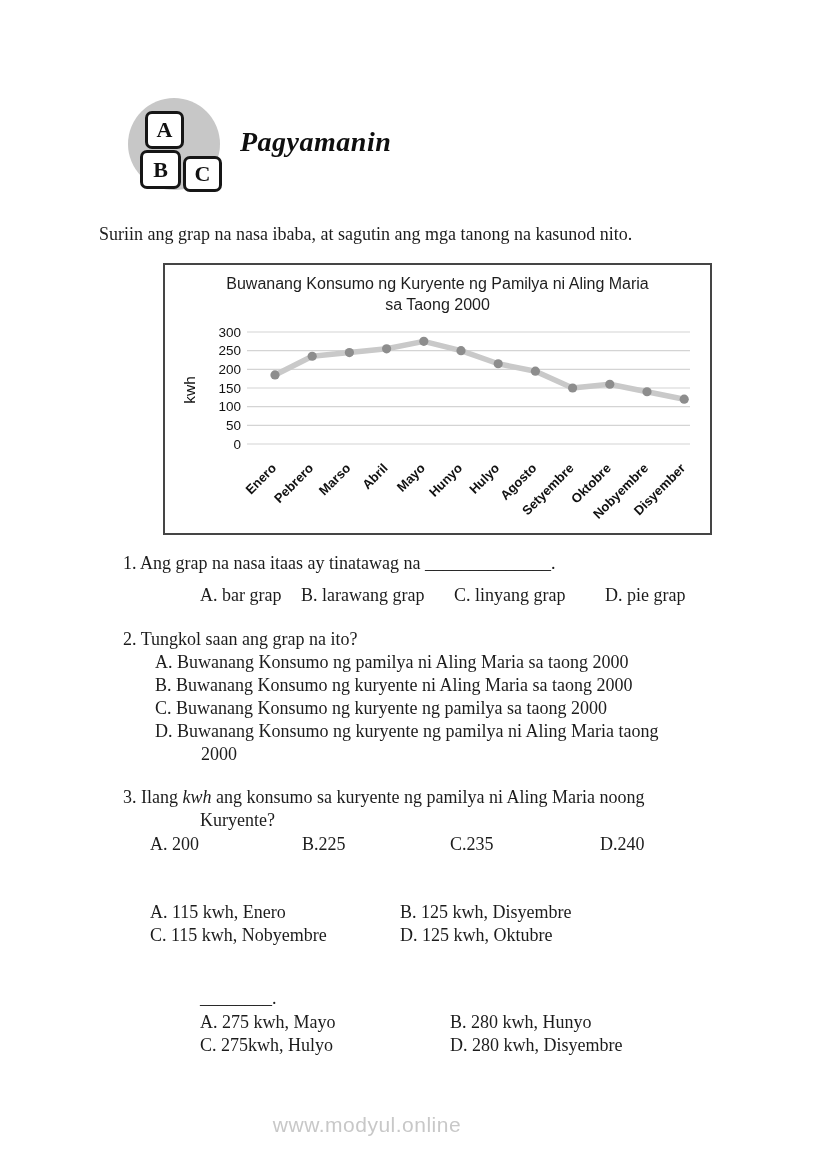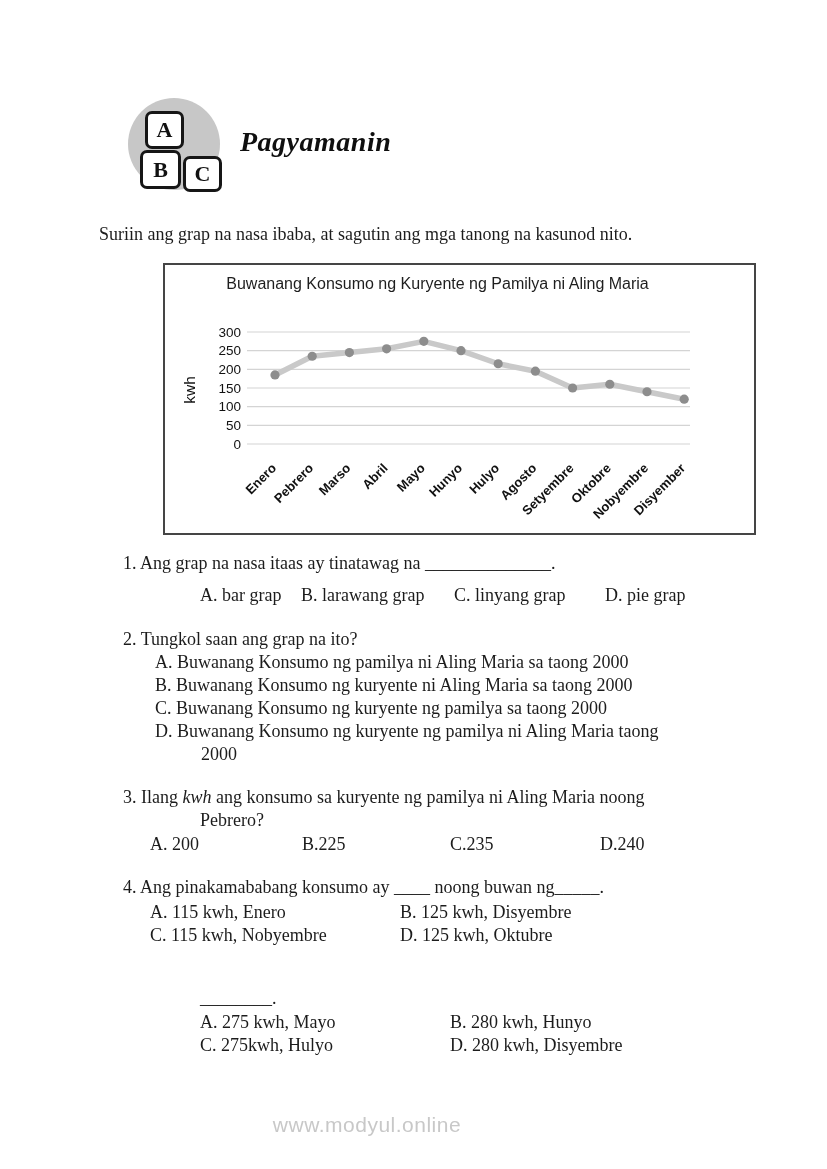--- a/index.html
+++ b/index.html
@@ -21,21 +21,21 @@
   #block-c{left:55px;top:58px;width:39px;height:36px;}
   #section-title{
     position:absolute;left:240px;top:126px;
     font-family:"Liberation Serif","DejaVu Serif",serif;font-weight:bold;font-style:italic;
     font-size:28px;letter-spacing:.5px;color:#0f0f0f;
   }
   
   #instruction{position:absolute;left:99px;top:224px;width:660px;font-size:18px;}
   
   #chart-frame{
-    position:absolute;left:163px;top:263px;width:593px;height:272px;
+    position:absolute;left:163px;top:263px;width:549px;height:272px;
     border:2px solid #454545;background:#ffffff;box-sizing:border-box;
   }
   .chart-title-line{
     text-align:center;font-family:"Liberation Sans","DejaVu Sans",sans-serif;
     font-size:16px;color:#1e1e1e;line-height:21px;
   }
   #chart-title-wrap{position:absolute;left:0;top:8px;width:545px;}
   #chart-svg{position:absolute;left:0px;top:52px;}
   
   .qline{position:absolute;font-size:18px;white-space:nowrap;}
@@ -67,20 +67,21 @@
         <span>C</span>
       </div>
   </div>
   <div id="instruction">Suriin ang grap na nasa ibaba, at sagutin ang mga tanong na kasunod nito.</div>
 
   <div id="section-title">Pagyamanin</div>
 
   <div id="chart-frame">
     <div id="chart-title-wrap">
       <div class="chart-title-line">Buwanang Konsumo ng Kuryente ng Pamilya ni Aling Maria</div>
+      <div class="chart-title-line">sa Taong 2000</div>
     </div>
     <svg id="chart-svg" width="545" height="216" viewBox="0 0 545 216">
         <line x1="82" y1="15" x2="525" y2="15" stroke="#d4d4d4" stroke-width="1.2"></line>
         <text x="76" y="19.5" text-anchor="end" fill="#111111" font-family="Liberation Sans, DejaVu Sans, sans-serif" font-size="13.5">300</text>
         <line x1="82" y1="33.66666666666666" x2="525" y2="33.66666666666666" stroke="#d4d4d4" stroke-width="1.2"></line>
         <text x="76" y="38.16666666666666" text-anchor="end" fill="#111111" font-family="Liberation Sans, DejaVu Sans, sans-serif" font-size="13.5">250</text>
         <line x1="82" y1="52.33333333333334" x2="525" y2="52.33333333333334" stroke="#d4d4d4" stroke-width="1.2"></line>
         <text x="76" y="56.83333333333334" text-anchor="end" fill="#111111" font-family="Liberation Sans, DejaVu Sans, sans-serif" font-size="13.5">200</text>
         <line x1="82" y1="71" x2="525" y2="71" stroke="#d4d4d4" stroke-width="1.2"></line>
         <text x="76" y="75.5" text-anchor="end" fill="#111111" font-family="Liberation Sans, DejaVu Sans, sans-serif" font-size="13.5">150</text>
@@ -130,29 +131,28 @@
   <div class="qline" style="left:123px;top:629px;">2. Tungkol saan ang grap na ito?</div>
   <div class="qline" style="left:155px;top:652px;">A. Buwanang Konsumo ng pamilya ni Aling Maria sa taong 2000</div>
   <div class="qline" style="left:155px;top:675px;">B. Buwanang Konsumo ng kuryente ni Aling Maria sa taong 2000</div>
   <div class="qline" style="left:155px;top:698px;">C. Buwanang Konsumo ng kuryente ng pamilya sa taong 2000</div>
   <div class="qline" style="left:155px;top:721px;">D. Buwanang Konsumo ng kuryente ng pamilya ni Aling Maria taong</div>
   <div class="qline" style="left:201px;top:744px;">2000</div>
 
   <div class="qline" style="left:123px;top:787px;">
     <span>3. Ilang </span><span style="font-style:italic;">kwh</span><span> ang konsumo sa kuryente ng pamilya ni Aling Maria noong</span>
   </div>
-  <div class="qline" style="left:200px;top:810px;">Pebrero?</div>
+  <div class="qline" style="left:200px;top:810px;">Kuryente?</div>
   <div>
     <span class="qline" style="left:150px;top:834px;">A. 200</span>
     <span class="qline" style="left:302px;top:834px;">B.225</span>
     <span class="qline" style="left:450px;top:834px;">C.235</span>
     <span class="qline" style="left:600px;top:834px;">D.240</span>
   </div>
 
-  <div class="qline" style="left:123px;top:877px;">4. Ang pinakamababang konsumo ay ____ noong buwan ng_____.</div>
   <div>
     <span class="qline" style="left:150px;top:902px;">A. 115 kwh, Enero</span>
     <span class="qline" style="left:400px;top:902px;">B. 125 kwh, Disyembre</span>
     <span class="qline" style="left:150px;top:925px;">C. 115 kwh, Nobyembre</span>
     <span class="qline" style="left:400px;top:925px;">D. 125 kwh, Oktubre</span>
   </div>
 
   <div class="qline" style="left:200px;top:988px;">________.</div>
   <div>
     <span class="qline" style="left:200px;top:1012px;">A. 275 kwh, Mayo</span>

